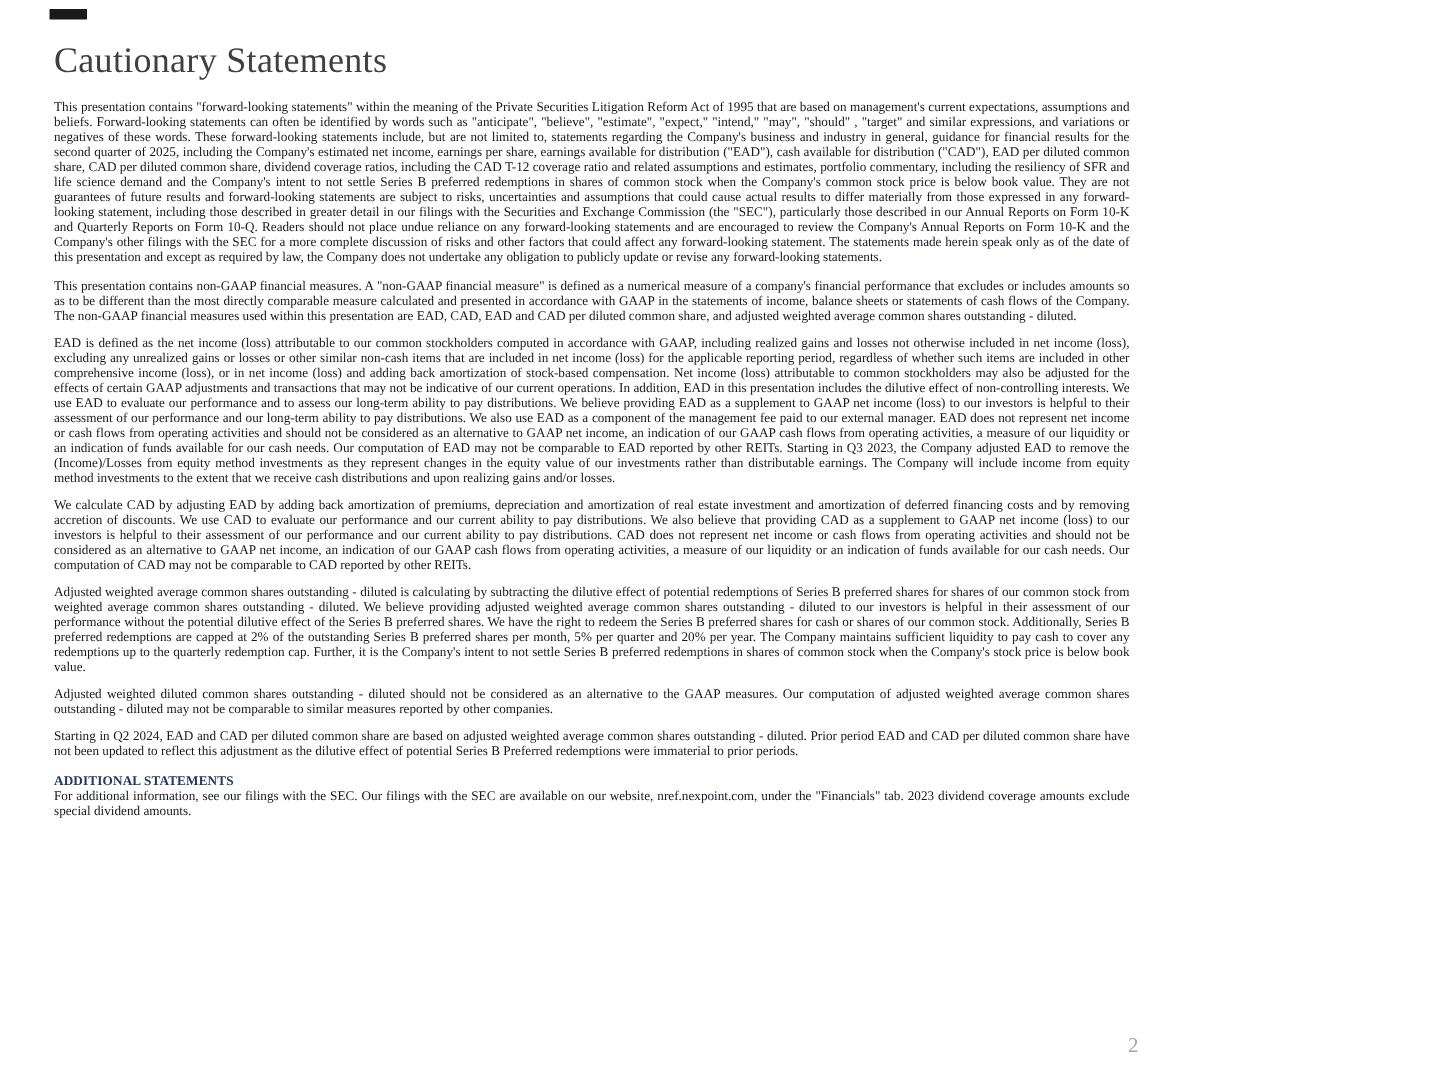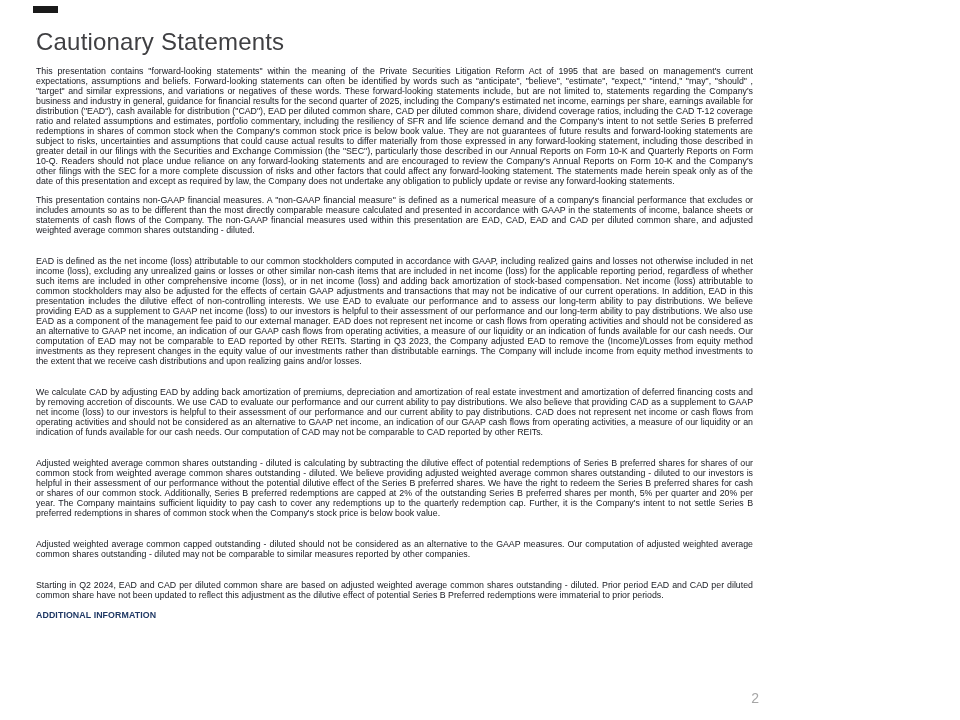--- a/index.html
+++ b/index.html
@@ -2,21 +2,21 @@
 <html><head>
 <meta charset="utf-8">
 <style>
   html, body { margin: 0; padding: 0; background: #ffffff; }
   .slide {
     position: relative;
     width: 787px;
     height: 720px;
     background: #ffffff;
     overflow: hidden;
-    font-family: Liberation Sans, sans-serif;
+    font-family: Liberation Serif, serif;
   }
   .top-mark {
     position: absolute;
     left: 33px;
     top: 6px;
     width: 25px;
     height: 7px;
     background: #1a1a1a;
   }
   .page-title {
@@ -44,21 +44,21 @@
     letter-spacing: 0.1px;
   }
   .section + .section { margin-top: 9px; }
   .para {
     font-size: 8.8px;
     line-height: 10px;
     color: #16181f;
     text-align: justify;
     margin: 0;
   }
-  .para + .para { margin-top: 21px; }
+  .para + .para { margin-top: 8px; }
   .page-number {
     position: absolute;
     right: 28px;
     bottom: 14px;
     font-size: 14px;
     color: #a6a6a6;
   }
 </style>
 </head>
 <body>
@@ -73,25 +73,26 @@
 
     <div class="section">
       <p class="para">This presentation contains "forward-looking statements" within the meaning of the Private Securities Litigation Reform Act of 1995 that are based on management's current expectations, assumptions and beliefs. Forward-looking statements can often be identified by words such as "anticipate", "believe", "estimate", "expect," "intend," "may", "should" , "target" and similar expressions, and variations or negatives of these words. These forward-looking statements include, but are not limited to, statements regarding the Company's business and industry in general, guidance for financial results for the second quarter of 2025, including the Company's estimated net income, earnings per share, earnings available for distribution ("EAD"), cash available for distribution ("CAD"), EAD per diluted common share, CAD per diluted common share, dividend coverage ratios, including the CAD T-12 coverage ratio and related assumptions and estimates, portfolio commentary, including the resiliency of SFR and life science demand and the Company's intent to not settle Series B preferred redemptions in shares of common stock when the Company's common stock price is below book value. They are not guarantees of future results and forward-looking statements are subject to risks, uncertainties and assumptions that could cause actual results to differ materially from those expressed in any forward-looking statement, including those described in greater detail in our filings with the Securities and Exchange Commission (the "SEC"), particularly those described in our Annual Reports on Form 10-K and Quarterly Reports on Form 10-Q. Readers should not place undue reliance on any forward-looking statements and are encouraged to review the Company's Annual Reports on Form 10-K and the Company's other filings with the SEC for a more complete discussion of risks and other factors that could affect any forward-looking statement. The statements made herein speak only as of the date of this presentation and except as required by law, the Company does not undertake any obligation to publicly update or revise any forward-looking statements.</p>
     </div>
 
     <div class="section">
       <p class="para">This presentation contains non-GAAP financial measures. A "non-GAAP financial measure" is defined as a numerical measure of a company's financial performance that excludes or includes amounts so as to be different than the most directly comparable measure calculated and presented in accordance with GAAP in the statements of income, balance sheets or statements of cash flows of the Company. The non-GAAP financial measures used within this presentation are EAD, CAD, EAD and CAD per diluted common share,  and adjusted weighted average common shares outstanding - diluted.</p>
       <p class="para">EAD is defined as the net income (loss) attributable to our common stockholders computed in accordance with GAAP, including realized gains and losses not otherwise included in net income (loss), excluding any unrealized gains or losses or other similar non-cash items that are included in net income (loss) for the applicable reporting period, regardless of whether such items are included in other comprehensive income (loss), or in net income (loss) and adding back amortization of stock-based compensation. Net income (loss) attributable to common stockholders may also be adjusted for the effects of certain GAAP adjustments and transactions that may not be indicative of our current operations. In addition, EAD in this presentation includes the dilutive effect of non-controlling interests. We use EAD to evaluate our performance and to assess our long-term ability to pay distributions. We believe providing EAD as a supplement to GAAP net income (loss) to our investors is helpful to their assessment of our performance and our long-term ability to pay distributions. We also use EAD as a component of the management fee paid to our external manager. EAD does not represent net income or cash flows from operating activities and should not be considered as an alternative to GAAP net income, an indication of our GAAP cash flows from operating activities, a measure of our liquidity or an indication of funds available for our cash needs. Our computation of EAD may not be comparable to EAD reported by other REITs. Starting in Q3 2023, the Company adjusted EAD to remove the (Income)/Losses from equity method investments as they represent changes in the equity value of our investments rather than distributable earnings. The Company will include income from equity method investments to the extent that we receive cash distributions and upon realizing gains and/or losses.</p>
       <p class="para">We calculate CAD by adjusting EAD by adding back amortization of premiums, depreciation and amortization of real estate investment and amortization of deferred financing costs and by removing accretion of discounts. We use CAD to evaluate our performance and our current ability to pay distributions. We also believe that providing CAD as a supplement to GAAP net income (loss) to our investors is helpful to their assessment of our performance and our current ability to pay distributions. CAD does not represent net income or cash flows from operating activities and should not be considered as an alternative to GAAP net income, an indication of our GAAP cash flows from operating activities, a measure of our liquidity or an indication of funds available for our cash needs. Our computation of CAD may not be comparable to CAD reported by other REITs.</p>
       <p class="para">Adjusted weighted average common shares outstanding - diluted is calculating by subtracting the dilutive effect of potential redemptions of Series B preferred shares for shares of our common stock from weighted average common shares outstanding - diluted. We believe providing adjusted weighted average common shares outstanding - diluted to our investors is helpful in their assessment of our performance without the potential dilutive effect of the Series B preferred shares. We have the right to redeem the Series B preferred shares for cash or shares of our common stock. Additionally, Series B preferred redemptions are capped at 2% of the outstanding Series B preferred shares per month, 5% per quarter and 20% per year. The Company maintains sufficient liquidity to pay cash to cover any redemptions up to the quarterly redemption cap. Further, it is the Company's intent to not settle Series B preferred redemptions in shares of common stock when the Company's stock price is below book value.</p>
-      <p class="para">Adjusted weighted average common capped outstanding - diluted should not be considered as an alternative to the GAAP measures. Our computation of adjusted weighted average common shares outstanding - diluted may not be comparable to similar measures reported by other companies.</p>
+      <p class="para">Adjusted weighted diluted common shares outstanding - diluted should not be considered as an alternative to the GAAP measures. Our computation of adjusted weighted average common shares outstanding - diluted may not be comparable to similar measures reported by other companies.</p>
       <p class="para">Starting in Q2 2024, EAD and CAD per diluted common share are based on adjusted weighted average common shares outstanding - diluted. Prior period EAD and CAD per diluted common share have not been updated to reflect this adjustment as the dilutive effect of potential Series B Preferred redemptions were immaterial to prior periods.</p>
     </div>
 
     <div class="section">
-      <h2 class="section-heading">ADDITIONAL INFORMATION</h2>
+      <h2 class="section-heading">ADDITIONAL STATEMENTS</h2>
+      <p class="para">For additional information, see our filings with the SEC. Our filings with the SEC are available on our website, nref.nexpoint.com, under the "Financials" tab.  2023 dividend coverage amounts exclude special dividend amounts.</p>
     </div>
 
   </div>
 
   <div class="page-number">2</div>
 
 </div>
 
 </body></html>

